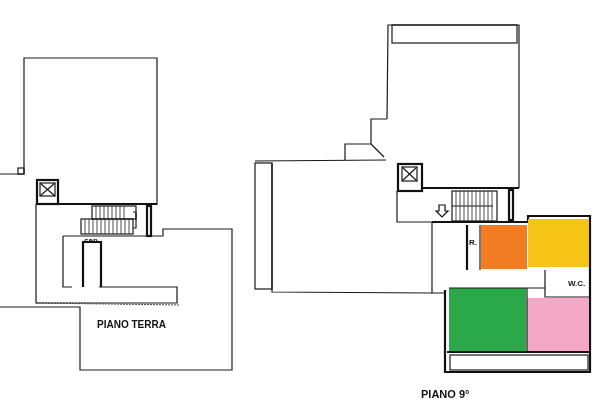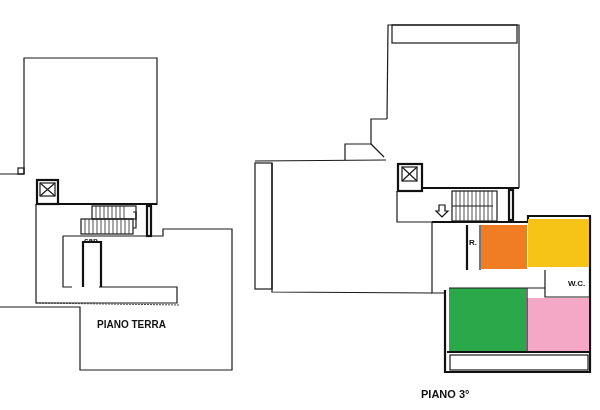--- a/index.html
+++ b/index.html
@@ -125,13 +125,13 @@
     <line class="thick" x1="447" y1="352" x2="590" y2="352"></line>
     <rect class="wall" x="450" y="355" width="138" height="15"></rect>
   </g>
 </svg>
 
 <div class="lbl room-lbl" style="left:84px;top:236px;">can.</div>
 <div class="lbl plan-title" style="left:97px;top:319px;">PIANO TERRA</div>
 
 <div class="lbl room-lbl" style="left:469px;top:238px;">R.</div>
 <div class="lbl room-lbl" style="left:550px;top:279px;margin-left:18px;">W.C.</div>
-<div class="lbl plan-title" style="left:421px;top:388px;font-size:11px;">PIANO 3°</div>
+<div class="lbl plan-title" style="left:421px;top:388px;font-size:11px;">PIANO 9°</div>
 
 </body></html>

